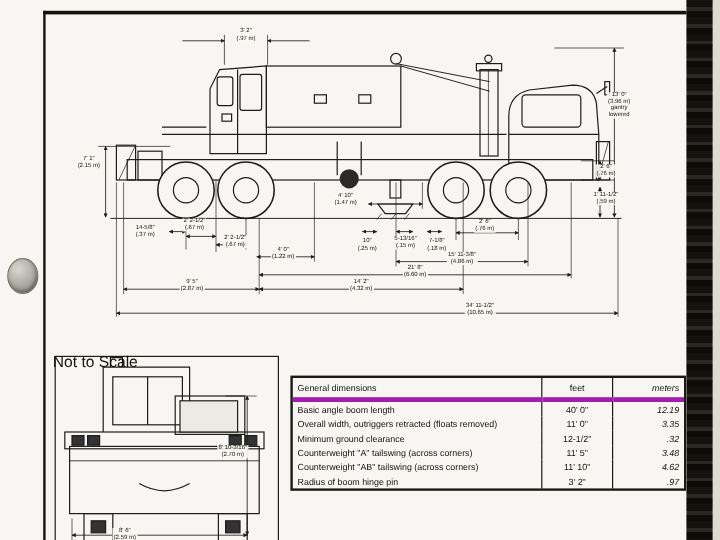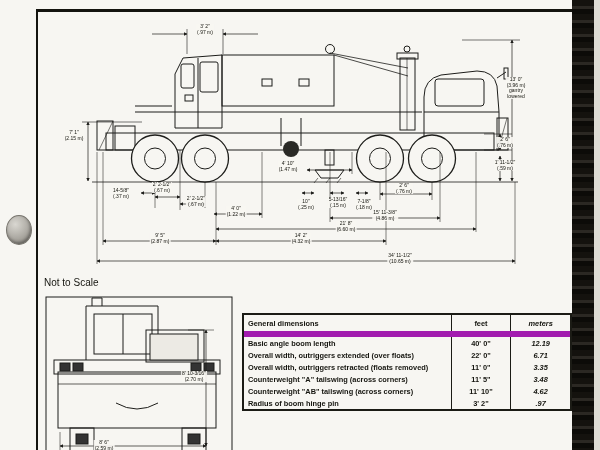--- a/index.html
+++ b/index.html
@@ -11,30 +11,30 @@
   .scan-band{position:absolute;left:572px;top:0;width:22px;height:450px;
          background:repeating-linear-gradient(180deg,#14120e 0 6px,#2b2823 6px 9px,#0c0b08 9px 14px);}
   .scan-edge{position:absolute;left:594px;top:0;width:6px;height:450px;background:#dddbd4;}
   .hole-punch{position:absolute;left:6px;top:215px;width:24px;height:28px;border-radius:50%;
          background:radial-gradient(circle at 35% 30%,#d9d7d1,#a7a49d 60%,#8d8a83);
          border:1px solid #76736c;box-shadow:inset -1px -2px 3px rgba(0,0,0,.35);}
   
   .dim-label{position:absolute;transform:translateX(-50%);text-align:center;white-space:nowrap;
          font-size:5px;line-height:5.6px;padding:0 1px;color:#15150f;
          background:rgba(247,246,242,.92);}
-  .note{position:absolute;left:44px;top:277px;font-size:10px;color:#15150f;}
+  .note{position:absolute;left:44px;top:294px;font-size:13px;color:#15150f;}
   
   .dims-table-wrap{position:absolute;left:242px;top:313px;width:326px;
          border:2px solid #1b1b15;background:#f7f6f2;}
   table{border-collapse:collapse;width:100%;table-layout:fixed;}
-  th,td{font-size:7.4px;line-height:9px;padding:1.5px 4px;overflow:hidden;white-space:nowrap;font-weight:bold;}
-  thead th{border-bottom:6px solid #a21caf;height:13px;font-weight:bold;}
+  th,td{font-size:7.4px;line-height:9px;padding:1.5px 4px;overflow:hidden;white-space:nowrap;}
+  thead th{border-bottom:4px solid #a21caf;height:13px;font-weight:normal;}
   .c-dim{width:66%;text-align:left;border-right:1.5px solid #1b1b15;}
   .c-feet{width:17%;text-align:center;border-right:1.5px solid #1b1b15;}
-  .c-meters{width:17%;text-align:center;font-style:italic;}
+  .c-meters{width:17%;text-align:right;font-style:italic;}
   thead .c-meters{font-style:italic;}
   svg{position:absolute;left:0;top:0;}
 </style>
 </head>
 <body>
 
 <div id="stage">
 
   <div class="frame"></div>
   <div class="scan-band"></div>
@@ -194,28 +194,28 @@
           <th class="c-meters">meters</th>
         </tr>
       </thead>
       <tbody id="dims-body">
           <tr>
             <td class="c-dim">Basic angle boom length</td>
             <td class="c-feet">40' 0"</td>
             <td class="c-meters">12.19</td>
           </tr>
           <tr>
-            <td class="c-dim">Overall width, outriggers extended (over floats)</td>
-            <td class="c-feet">22' 0"</td>
-            <td class="c-meters">6.71</td>
-          </tr>
-          <tr>
             <td class="c-dim">Overall width, outriggers retracted (floats removed)</td>
             <td class="c-feet">11' 0"</td>
             <td class="c-meters">3.35</td>
+          </tr>
+          <tr>
+            <td class="c-dim">Minimum ground clearance</td>
+            <td class="c-feet">12-1/2"</td>
+            <td class="c-meters">.32</td>
           </tr>
           <tr>
             <td class="c-dim">Counterweight "A" tailswing (across corners)</td>
             <td class="c-feet">11' 5"</td>
             <td class="c-meters">3.48</td>
           </tr>
           <tr>
             <td class="c-dim">Counterweight "AB" tailswing (across corners)</td>
             <td class="c-feet">11' 10"</td>
             <td class="c-meters">4.62</td>

